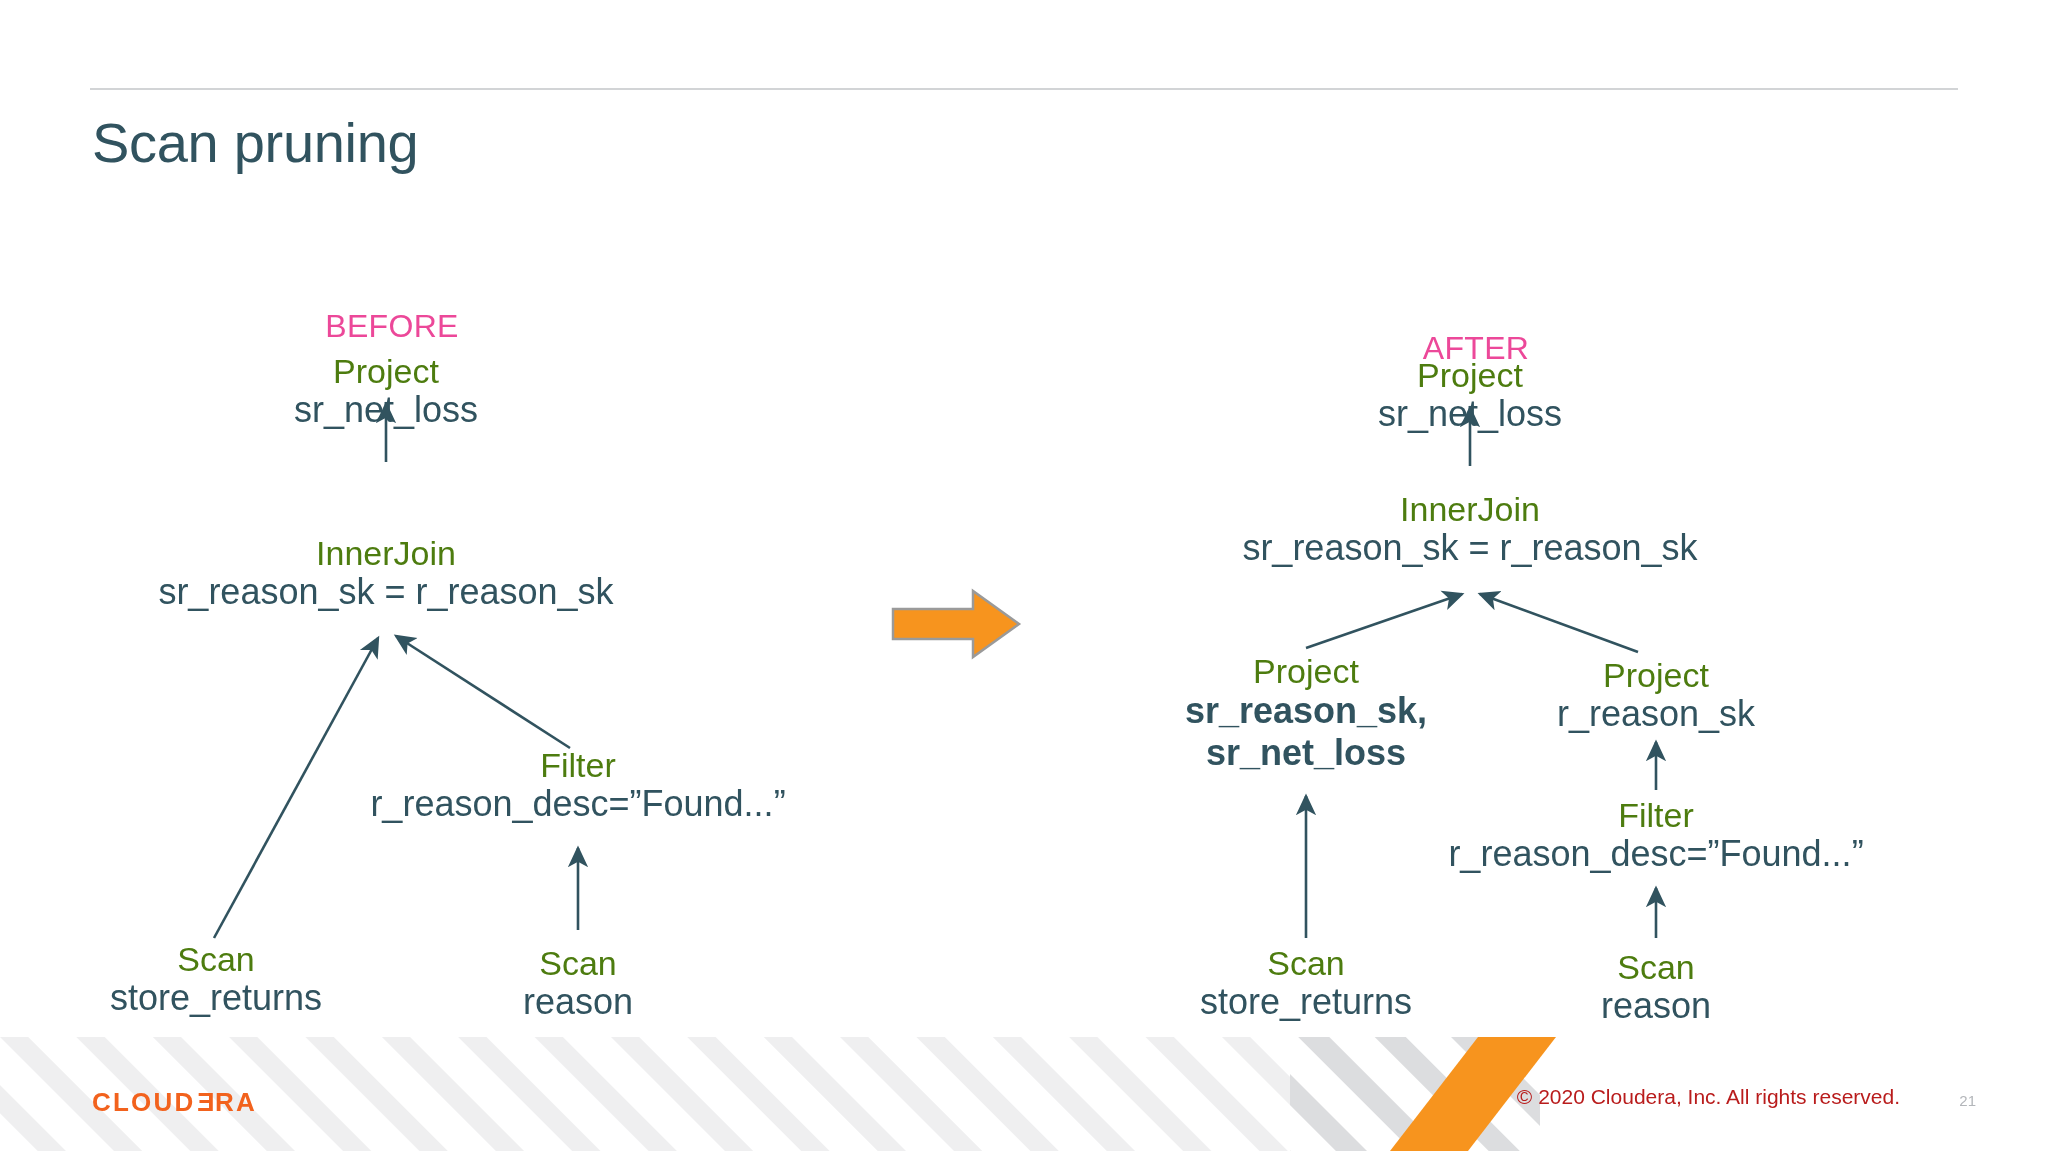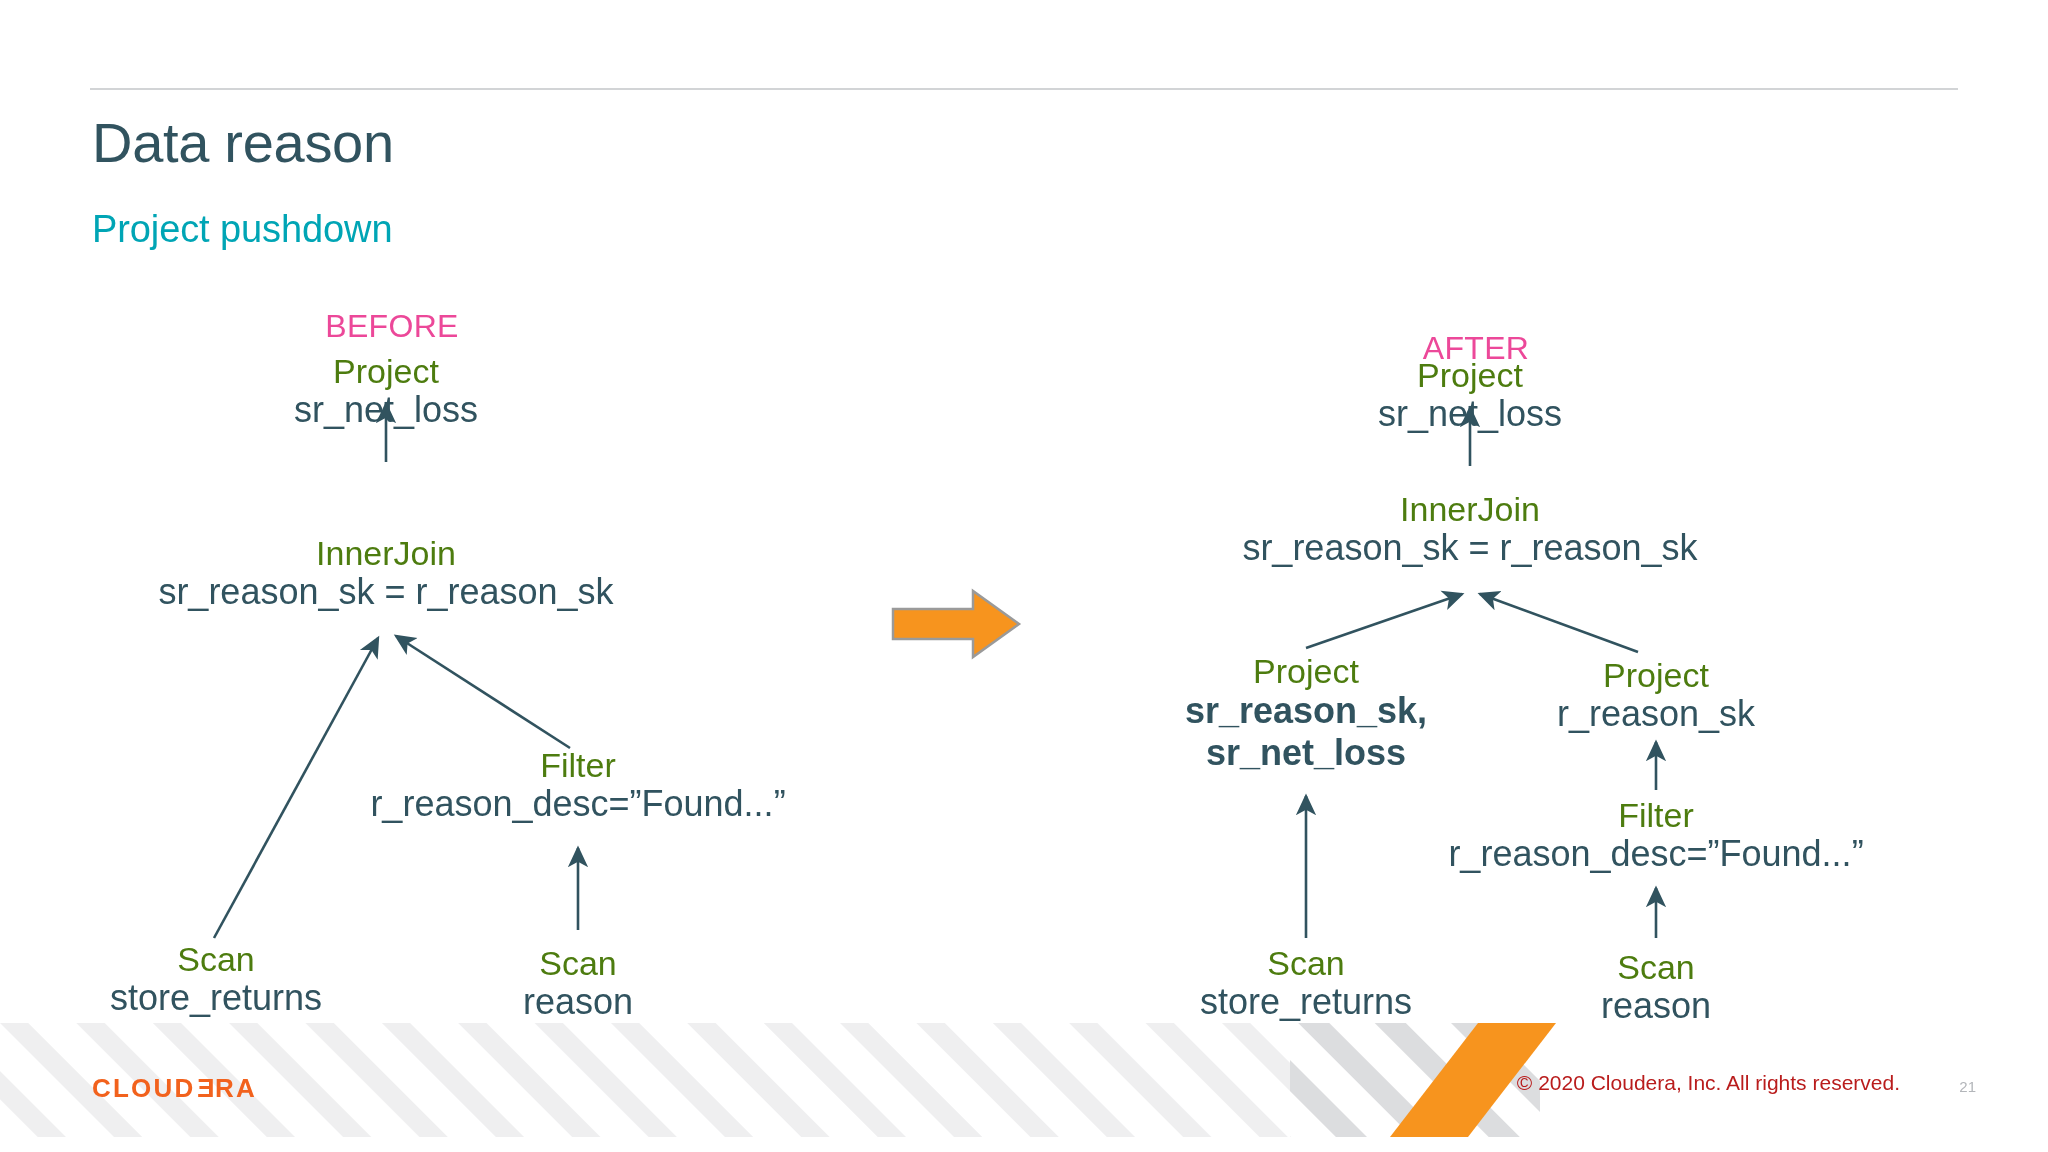--- a/index.html
+++ b/index.html
@@ -88,21 +88,21 @@
   .big-arrow {
     position: absolute;
     left: 890px; top: 588px;
     width: 132px; height: 72px;
   }
   .big-arrow svg { display: block; width: 132px; height: 72px; }
 
   
   .footer-band {
     position: absolute;
-    left: 0; bottom: 15px;
+    left: 0; bottom: 1px;
     width: 2048px; height: 114px;
     overflow: hidden;
     background: #ffffff;
   }
   .footer-stripes {
     position: absolute;
     left: 0; top: 0;
     width: 2048px; height: 114px;
   }
   .footer-stripes svg { display: block; width: 2048px; height: 114px; }
@@ -138,22 +138,21 @@
     white-space: nowrap;
   }
 </style>
 </head>
 <body>
 
 <div id="slide">
 
   <div class="top-rule"></div>
 
-  <h1 class="slide-title">Data reason</h1>
-  <h2 class="slide-subtitle">Project pushdown</h2>
+  <h1 class="slide-title">Scan pruning</h1>
 
   <div class="diagram">
     <svg viewBox="0 0 2048 1060" xmlns="http://www.w3.org/2000/svg">
       <defs>
         <marker id="ah" markerWidth="9" markerHeight="9" refX="7.4" refY="4.5" orient="auto" markerUnits="strokeWidth">
           <path d="M0,0.6 L8.4,4.5 L0,8.4 L2.1,4.5 Z" fill="#31535f"></path>
         </marker>
       </defs>
       <g stroke="#31535f" stroke-width="2.6" fill="none" marker-end="url(#ah)">
 

